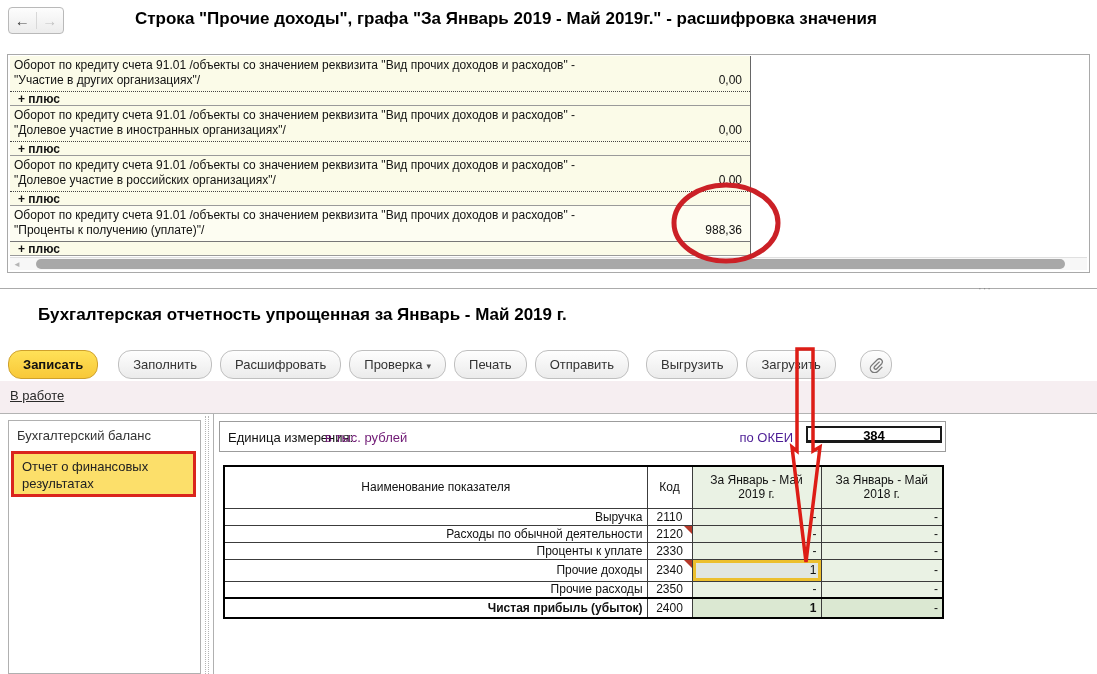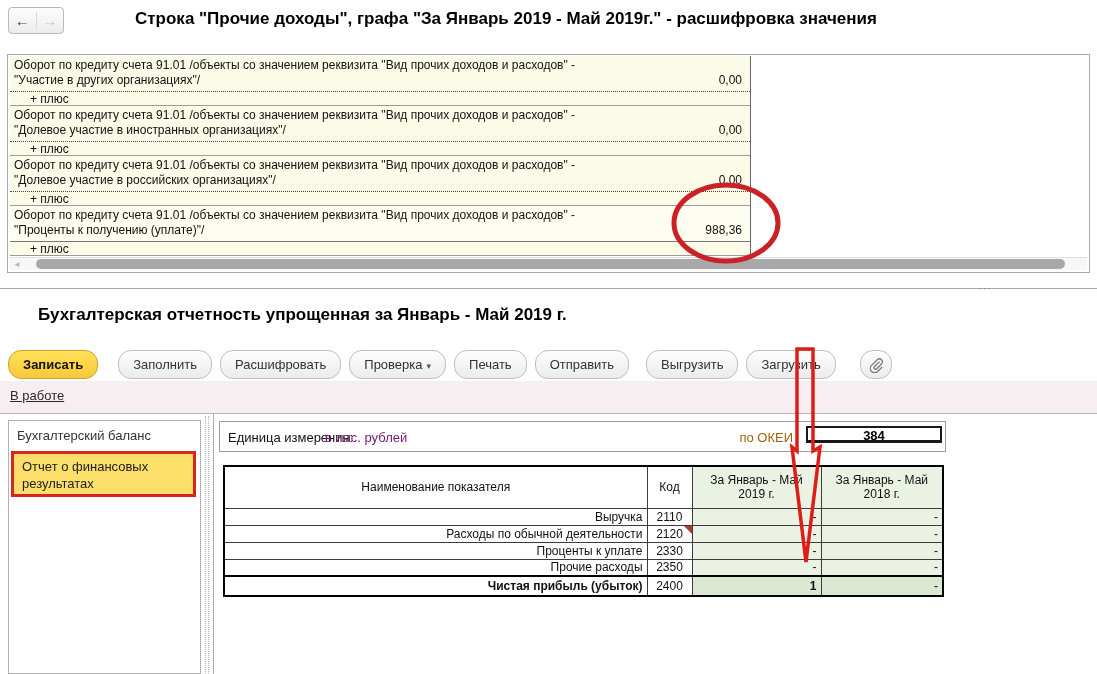--- a/index.html
+++ b/index.html
@@ -13,21 +13,21 @@
   .navbtns .nb.fwd { color:#c3c3c3; border-left:1px solid #d8d8d8; }
 
   .top-title { position:absolute; left:135px; top:9px; font-size:17px; font-weight:bold; color:#000; white-space:nowrap; }
 
   
   .top-panel { position:absolute; left:7px; top:54px; width:1083px; height:219px; border:1px solid #a9a9a9; background:#fff; }
   .detail-table { position:absolute; left:2px; top:1px; width:741px; height:200px; background:#fbfbe8; border-right:1px solid #666; }
   .d-row { position:relative; height:36px; border-bottom:1px dotted #444; font-size:12px; line-height:15px; color:#111; padding:2px 4px 0 4px; }
   .d-row.hl { background:#fdfdf2; border-bottom:1px solid #777; }
   .d-row .val { position:absolute; right:8px; bottom:3px; font-size:12px; color:#111; }
-  .p-row { height:14px; border-bottom:1px solid #9a9a9a; font-size:12px; font-weight:normal; color:#111; padding:0 20px; line-height:14px; }
+  .p-row { height:14px; border-bottom:1px solid #9a9a9a; font-size:12px; font-weight:bold; color:#111; padding:0 8px; line-height:14px; }
   .hscroll { position:absolute; left:2px; right:2px; bottom:2px; height:13px; background:#f7f7f7; border-top:1px solid #e0e0e0; }
   .hscroll .larr { position:absolute; left:3px; top:2px; font-size:8px; color:#b5b5b5; }
   .hscroll .thumb { position:absolute; left:26px; right:22px; top:1px; height:10px; background:#a8a8a8; border-radius:5px; }
 
   
   .annot { position:absolute; pointer-events:none; }
 
   
   .hsplit { position:absolute; left:0; top:288px; width:1097px; height:6px; border-top:1px solid #ababab; }
   .hsplit .dots { position:absolute; left:978px; top:-7px; font-size:11px; color:#8a8a8a; letter-spacing:1px; }
@@ -52,21 +52,21 @@
   .side-item.sel { position:absolute; left:2px; top:30px; width:185px; height:46px; background:#fcdf6a;
                    border:3px solid #da251d; color:#222; padding:4px 8px; line-height:17px; }
   .vsplit { position:absolute; left:205px; top:416px; height:258px; width:4px;
             border-left:1px dotted #b5b5b5; border-right:1px dotted #b5b5b5; }
 
   
   .main-panel { position:absolute; left:213px; top:414px; width:884px; height:260px; border-left:1px solid #b0b0b0; background:#fff; }
   .unit-row { position:absolute; left:5px; top:7px; width:727px; height:31px; border:1px solid #9c9c9c; }
   .unit-label { position:absolute; left:8px; top:8px; font-size:13px; color:#111; }
   .unit-value { position:absolute; left:105px; top:8px; font-size:13px; color:#701a75; }
-  .okei-label { position:absolute; right:152px; top:8px; font-size:13px; color:#a16207; }
+  .okei-label { position:absolute; right:152px; top:8px; font-size:13px; color:#4c1d95; }
   .okei-box { position:absolute; right:3px; top:4px; width:136px; height:17px; border:2px solid #1a1a1a; border-bottom-width:3px;
               font-size:13px; font-weight:bold; text-align:center; line-height:16px; background:#fff; }
 
   
   .fin-table { position:absolute; left:9px; top:51px; border-collapse:collapse; table-layout:fixed; }
   .fin-table td, .fin-table th { border:1px solid #3c3c3c; font-size:12px; color:#111; overflow:hidden; }
   .fin-table { border:2px solid #000; }
   .fin-table th { height:42px; font-weight:normal; text-align:center; vertical-align:middle; background:#fff; line-height:14px; }
   .fin-table td { height:17px; padding:0 4px; background:#fff; }
   .c-name { width:423px; text-align:right; }
@@ -206,20 +206,26 @@
         <td class="c-code marker">2120</td>
         <td class="c-val">-</td>
         <td class="c-val2">-</td>
       </tr>
       <tr>
         <td class="c-name">Проценты к уплате</td>
         <td class="c-code">2330</td>
         <td class="c-val">-</td>
         <td class="c-val2">-</td>
       </tr>
+      <tr class="row-sel">
+        <td class="c-name">Прочие доходы</td>
+        <td class="c-code marker">2340</td>
+        <td class="c-val cell-sel">1</td>
+        <td class="c-val2">-</td>
+      </tr>
       <tr>
         <td class="c-name">Прочие расходы</td>
         <td class="c-code">2350</td>
         <td class="c-val">-</td>
         <td class="c-val2">-</td>
       </tr>
       <tr class="row-total">
         <td class="c-name">Чистая прибыль (убыток)</td>
         <td class="c-code">2400</td>
         <td class="c-val">1</td>

